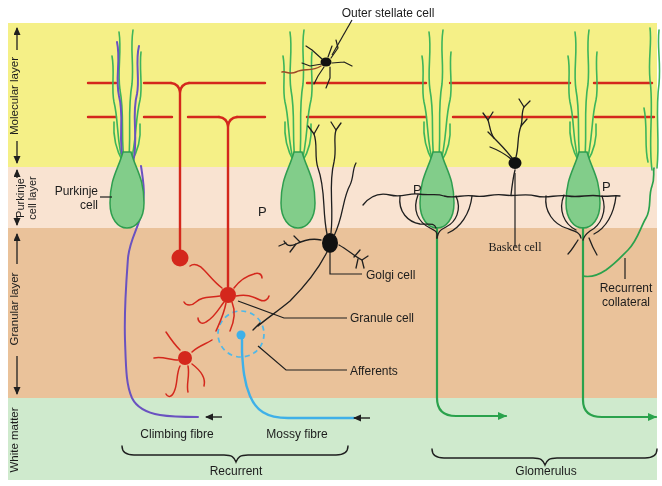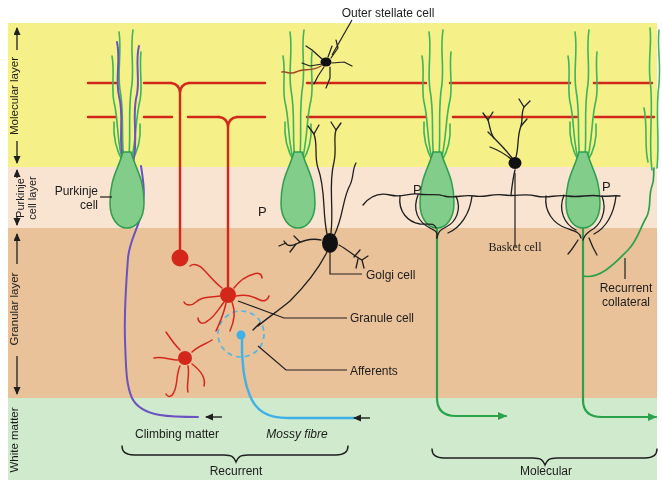--- a/index.html
+++ b/index.html
@@ -211,18 +211,18 @@
   <div class="lbl p-lbl" style="left:602px;top:179px;">P</div>
   <div class="lbl" style="left:366px;top:268px;">Golgi cell</div>
   <div class="lbl" style="left:350px;top:311px;">Granule cell</div>
   <div class="lbl" style="left:350px;top:364px;">Afferents</div>
   <div class="lbl ctr" style="left:515px;top:240px;font-family:Liberation Serif, serif;">Basket cell</div>
   <div class="lbl ctr two-line" style="left:626px;top:281px;">
     <div>Recurrent</div>
     <div>collateral</div>
   </div>
 
-  <div class="lbl ctr" style="left:177px;top:427px;">Climbing matter</div>
-  <div class="lbl ctr" style="left:297px;top:427px;font-style:italic;">Mossy fibre</div>
+  <div class="lbl ctr" style="left:177px;top:427px;">Climbing fibre</div>
+  <div class="lbl ctr" style="left:297px;top:427px;">Mossy fibre</div>
   <div class="lbl ctr" style="left:236px;top:464px;">Recurrent</div>
-  <div class="lbl ctr" style="left:546px;top:464px;">Molecular</div>
+  <div class="lbl ctr" style="left:546px;top:464px;">Glomerulus</div>
 
 </div>
 
 </body></html>

